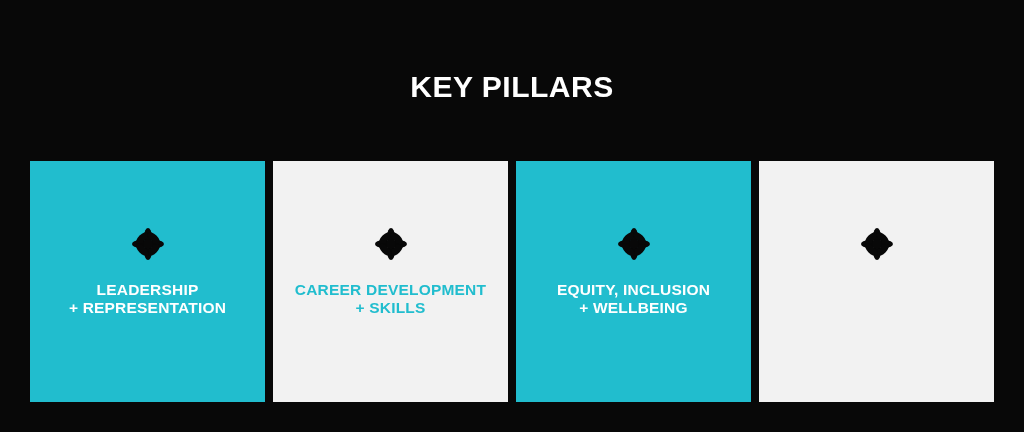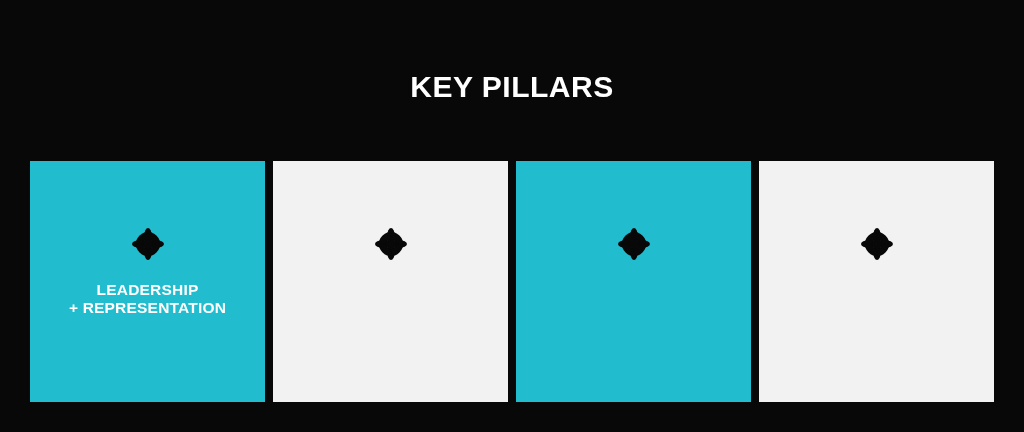--- a/index.html
+++ b/index.html
@@ -139,38 +139,42 @@
             <ellipse cx="26" cy="50" rx="23" ry="11"></ellipse>
             <ellipse cx="74" cy="50" rx="23" ry="11"></ellipse>
             <ellipse cx="33" cy="33" rx="11" ry="23" transform="rotate(45 33 33)"></ellipse>
             <ellipse cx="67" cy="67" rx="11" ry="23" transform="rotate(45 67 67)"></ellipse>
             <ellipse cx="67" cy="33" rx="11" ry="23" transform="rotate(-45 67 33)"></ellipse>
             <ellipse cx="33" cy="67" rx="11" ry="23" transform="rotate(-45 33 67)"></ellipse>
             <circle cx="50" cy="50" r="15"></circle>
           </g>
         </svg>
       </span>
+      <div class="card-label">CAREER DEVELOPMENT
++ SKILLS</div>
     </div>
 
     <div class="card theme-cyan">
       <span class="card-icon">
         <svg viewBox="0 0 100 100" aria-hidden="true">
           <g fill="#080808">
             <ellipse cx="50" cy="26" rx="11" ry="23"></ellipse>
             <ellipse cx="50" cy="74" rx="11" ry="23"></ellipse>
             <ellipse cx="26" cy="50" rx="23" ry="11"></ellipse>
             <ellipse cx="74" cy="50" rx="23" ry="11"></ellipse>
             <ellipse cx="33" cy="33" rx="11" ry="23" transform="rotate(45 33 33)"></ellipse>
             <ellipse cx="67" cy="67" rx="11" ry="23" transform="rotate(45 67 67)"></ellipse>
             <ellipse cx="67" cy="33" rx="11" ry="23" transform="rotate(-45 67 33)"></ellipse>
             <ellipse cx="33" cy="67" rx="11" ry="23" transform="rotate(-45 33 67)"></ellipse>
             <circle cx="50" cy="50" r="15"></circle>
           </g>
         </svg>
       </span>
+      <div class="card-label">EQUITY, INCLUSION
++ WELLBEING</div>
     </div>
 
     <div class="card theme-light">
       <span class="card-icon">
         <svg viewBox="0 0 100 100" aria-hidden="true">
           <g fill="#080808">
             <ellipse cx="50" cy="26" rx="11" ry="23"></ellipse>
             <ellipse cx="50" cy="74" rx="11" ry="23"></ellipse>
             <ellipse cx="26" cy="50" rx="23" ry="11"></ellipse>
             <ellipse cx="74" cy="50" rx="23" ry="11"></ellipse>

